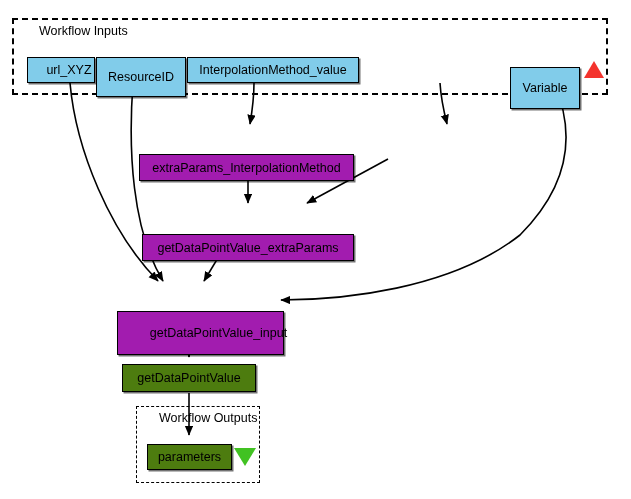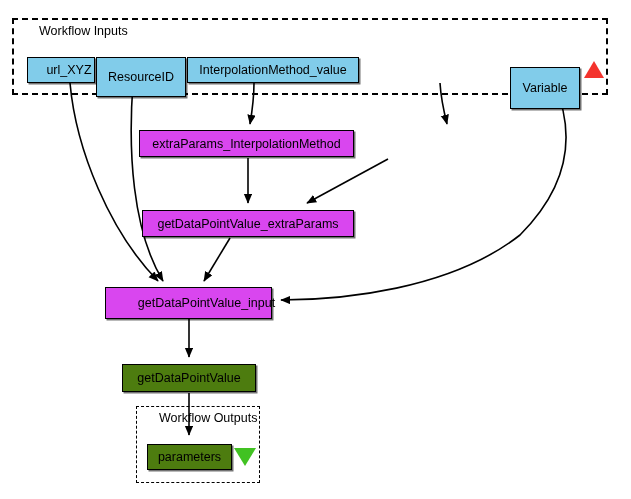--- a/index.html
+++ b/index.html
@@ -10,21 +10,21 @@
   .edges{position:absolute;left:0;top:0;width:631px;height:499px;pointer-events:none;}
 
   .group{position:absolute;border:2px dashed #000;box-sizing:border-box;background:transparent;}
   .group-title{position:absolute;font-size:12.5px;color:#000;white-space:nowrap;margin-left:13px;}
 
   .node{position:absolute;box-sizing:border-box;border:1.5px solid #000;
         display:flex;align-items:center;justify-content:center;
         font-size:12.5px;color:#000;white-space:nowrap;
         box-shadow:1.5px 1.5px 0 rgba(0,0,0,0.55);}
   .node.in{background:#81ccea;border-right-width:1.5px;}
-  .node.proc{background:#d946ef;}
+  .node.proc{background:#a21caf;margin-top:24px;}
   .node.op{background:#4d7c0f;}
   .node.out{background:#4d7c0f;}
 
   .tri{position:absolute;width:0;height:0;}
   .tri-up{border-left:10px solid transparent;border-right:10px solid transparent;
           border-bottom:17px solid #f4332d;}
   .tri-down{border-left:11px solid transparent;border-right:11px solid transparent;
             border-top:18px solid #41c222;}
   .tri-wrap{position:absolute;}
 </style>
@@ -75,21 +75,21 @@
   </div>
 
   <div class="node proc" style="left:139px;top:130px;width:215px;height:27px;">
     <span>extraParams_InterpolationMethod</span>
   </div>
 
   <div class="node proc" style="left:142px;top:210px;width:212px;height:27px;">
     <span>getDataPointValue_extraParams</span>
   </div>
 
-  <div class="node proc" style="left:105px;top:287px;width:167px;height:32px;padding-left:36px;">
+  <div class="node proc" style="left:117px;top:287px;width:167px;height:44px;padding-left:36px;">
     <span>getDataPointValue_input</span>
   </div>
 
   <div class="node op" style="left:122px;top:364px;width:134px;height:28px;">
     <span>getDataPointValue</span>
   </div>
 
   <div class="group" style="left:136px;top:406px;width:124px;height:77px;border-width:1.6px;">
   </div>
   <div class="group-title" style="left:146px;top:411px;">Workflow Outputs</div>

